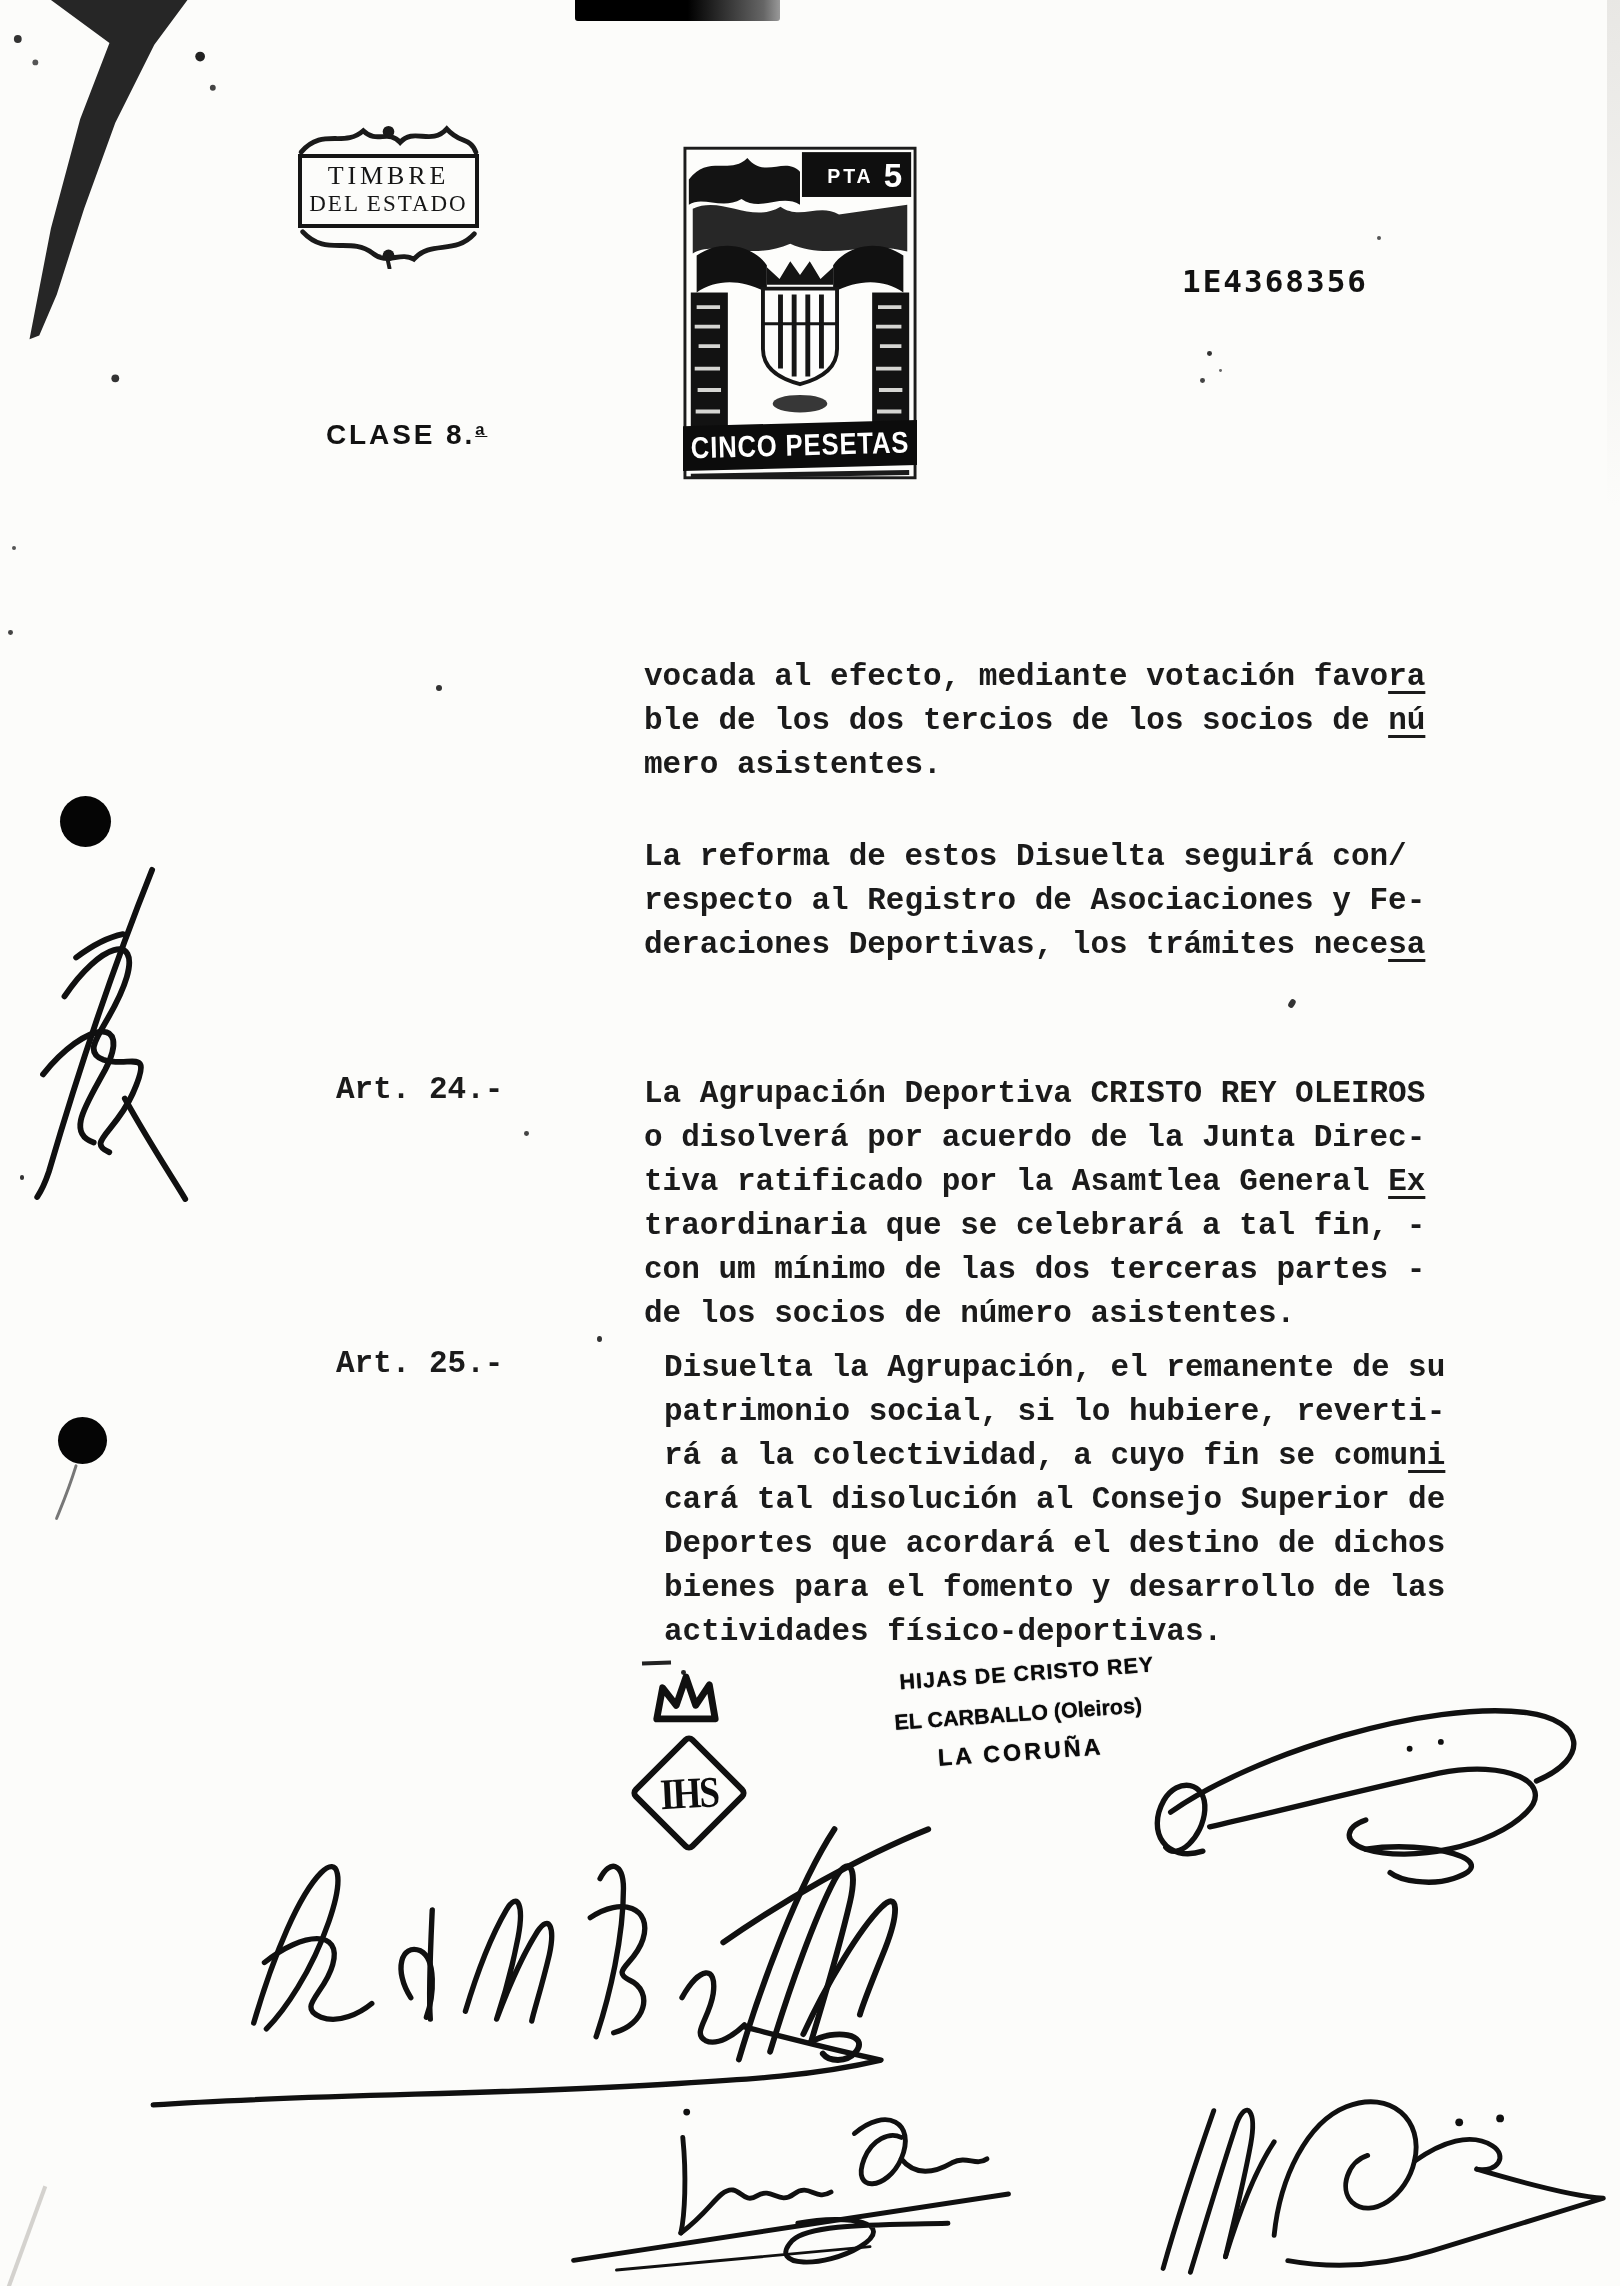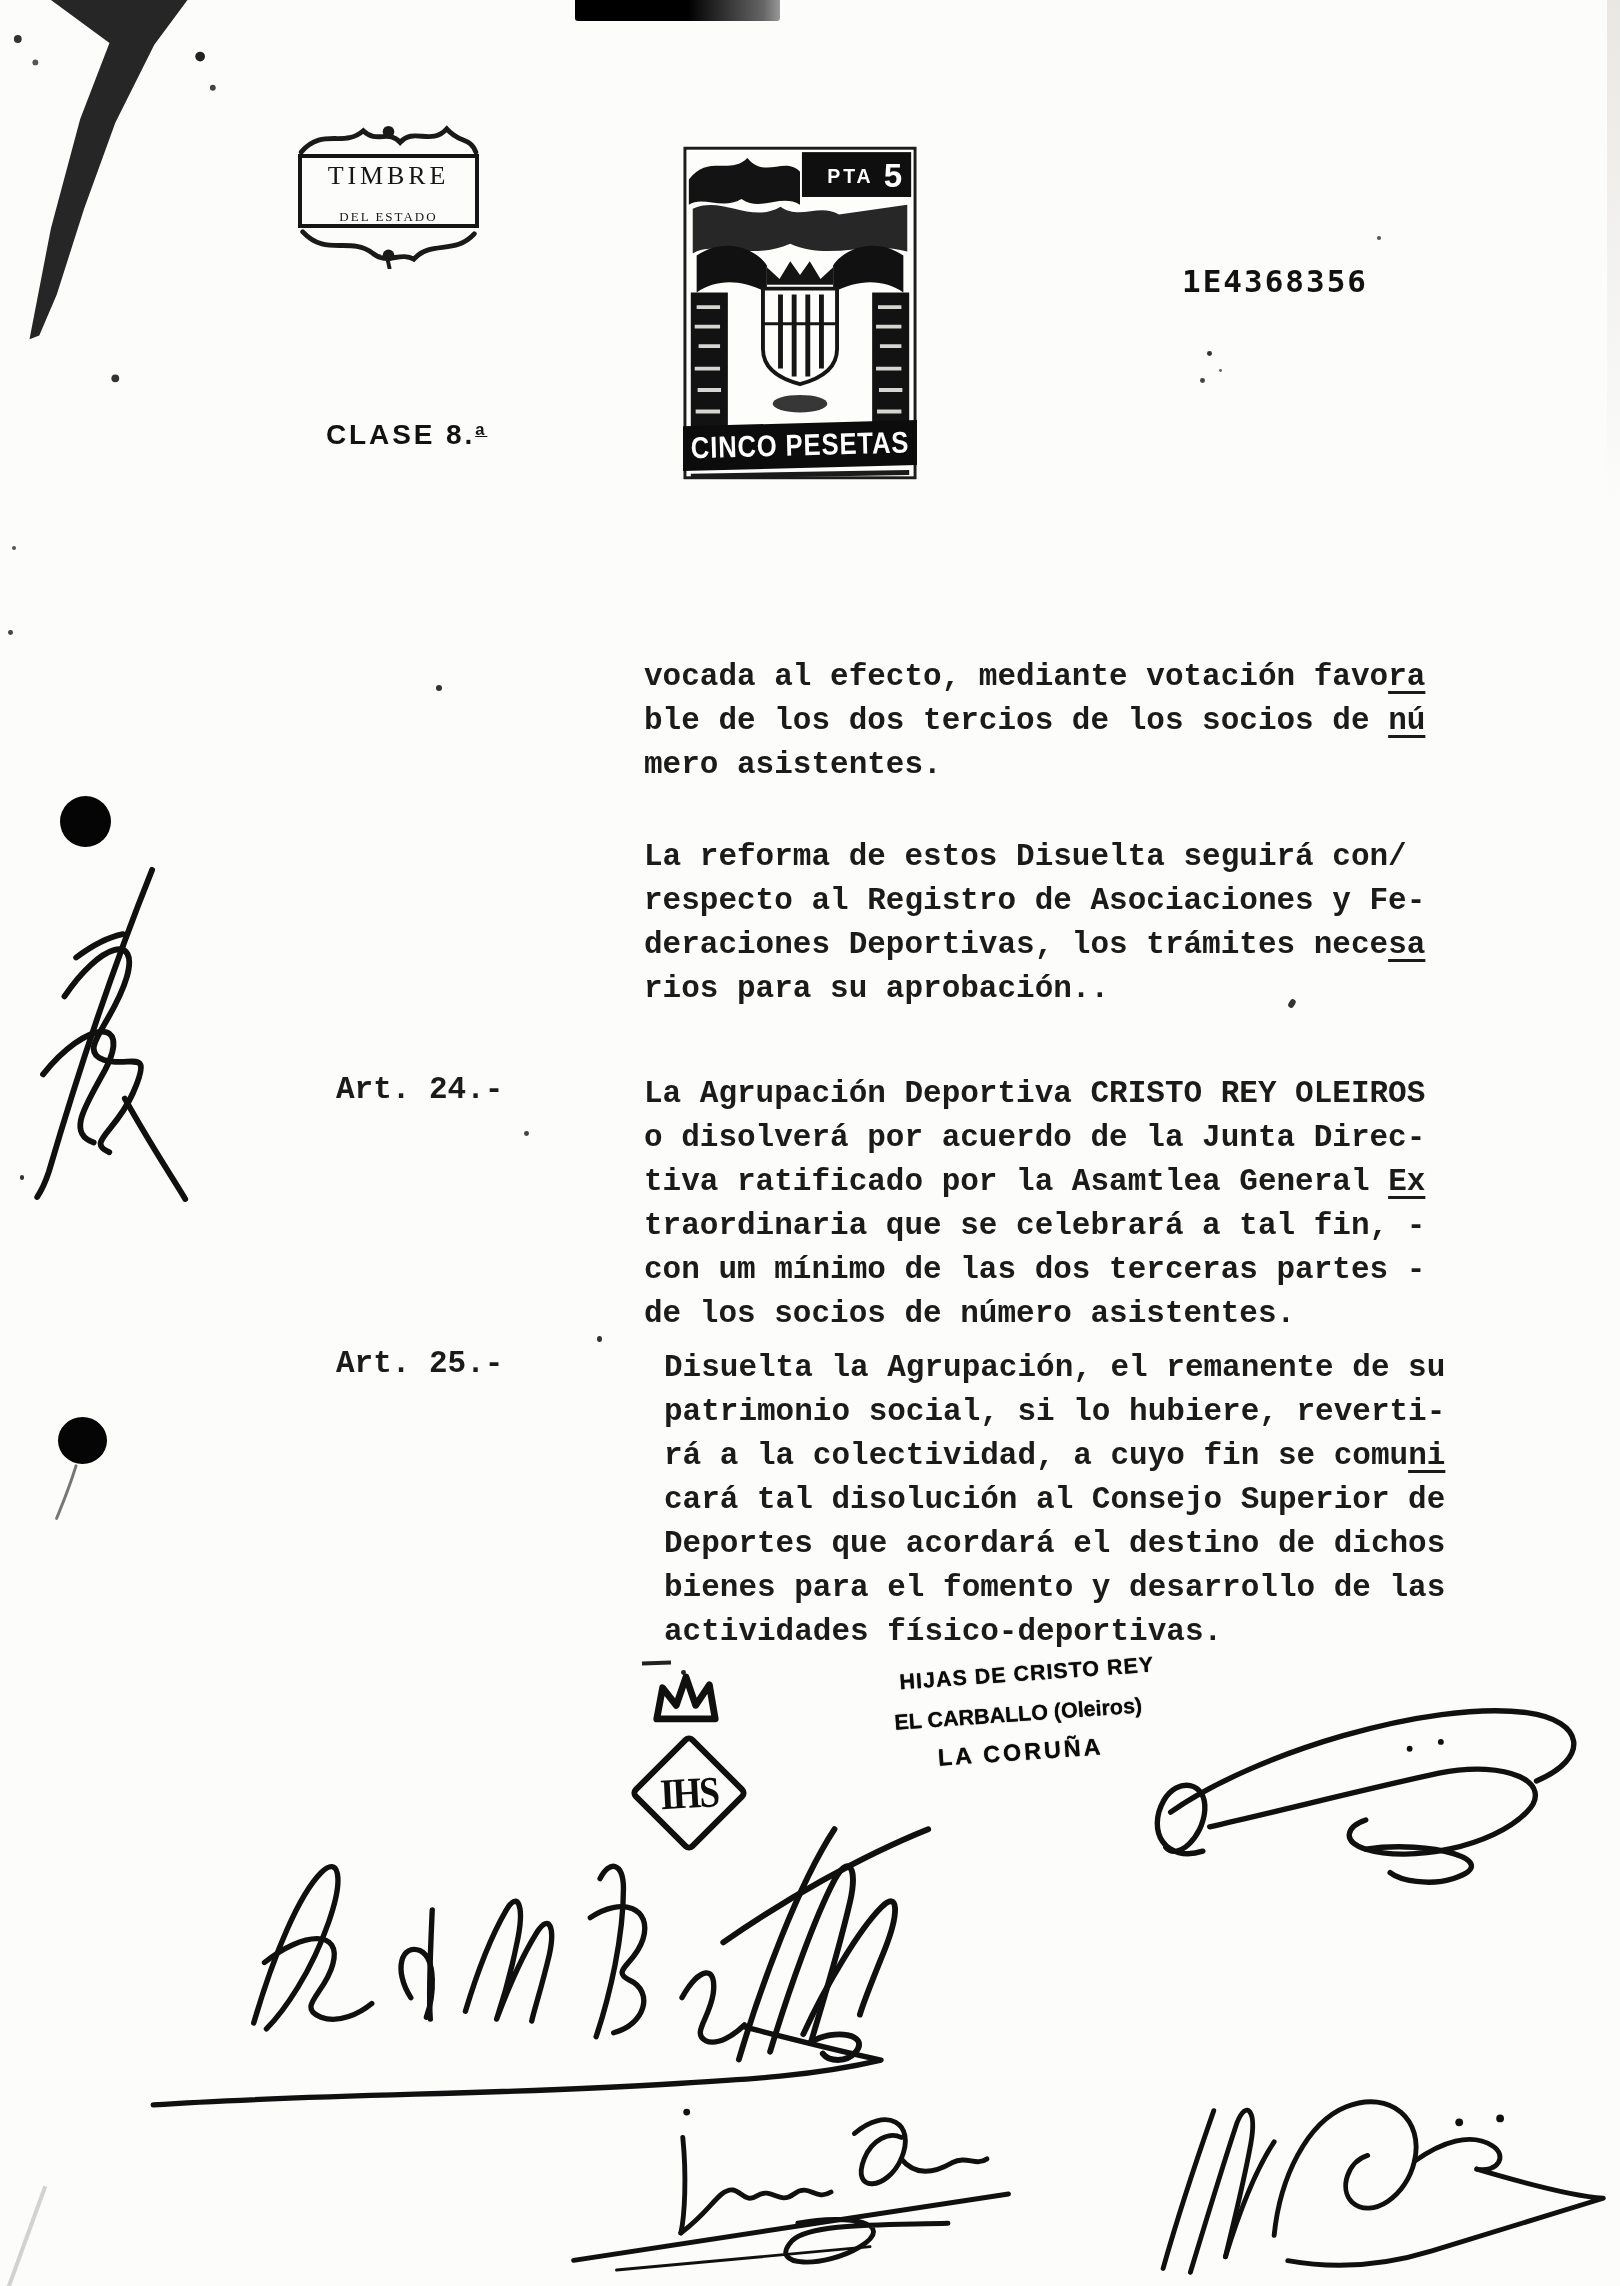--- a/index.html
+++ b/index.html
@@ -21,21 +21,21 @@
   .corner-line{position:absolute;left:25px;top:2183px;width:3.9px;height:107px;
     background:#b9b6b0;transform:rotate(20deg);opacity:.6;}
 
   
   .timbre-box{
     position:absolute;left:298px;top:154px;width:181px;height:74px;
     border:4.9px solid #151515;box-sizing:border-box;text-align:center;
     font-family:"Liberation Serif",serif;font-weight:400;
   }
   .timbre-l1{font-size:26px;letter-spacing:3.9px;line-height:31px;margin-top:2px;}
-  .timbre-l2{font-size:13px;letter-spacing:2px;line-height:25px;margin-top:13px;}
+  .timbre-l2{font-size:23px;letter-spacing:2px;line-height:25px;}
 
   
   .clase{
     position:absolute;left:326px;top:419px;font-weight:700;font-size:28px;
     letter-spacing:2.9px;color:#121212;
   }
   .clase .ord{font-size:16.6px;vertical-align:8.8px;text-decoration:underline;}
   .serial{
     position:absolute;left:1182px;top:263px;
     font-family:"DejaVu Sans Mono",monospace;font-size:31px;font-weight:700;
@@ -167,21 +167,20 @@
           <div class="line">vocada al efecto, mediante votación favo<span class="uend">ra</span></div>
           <div class="line">ble de los dos tercios de los socios de <span class="uend">nú</span></div>
           <div class="line">mero asistentes.</div>
         </div>
       </div>
       <div class="para para-1">
         <div class="para-body">
           <div class="line">La reforma de estos Disuelta seguirá con/</div>
           <div class="line">respecto al Registro de Asociaciones y Fe-</div>
           <div class="line">deraciones Deportivas, los trámites nece<span class="uend">sa</span></div>
-          <div class="line">rios para su aprobación..</div>
         </div>
       </div>
       <div class="para para-2">
         <span class="art-label">Art. 24.-</span>
         <div class="para-body">
           <div class="line">La Agrupación Deportiva CRISTO REY OLEIROS</div>
           <div class="line">o disolverá por acuerdo de la Junta Direc-</div>
           <div class="line">tiva ratificado por la Asamtlea General <span class="uend">Ex</span></div>
           <div class="line">traordinaria que se celebrará a tal fin, -</div>
           <div class="line">con um mínimo de las dos terceras partes -</div>

